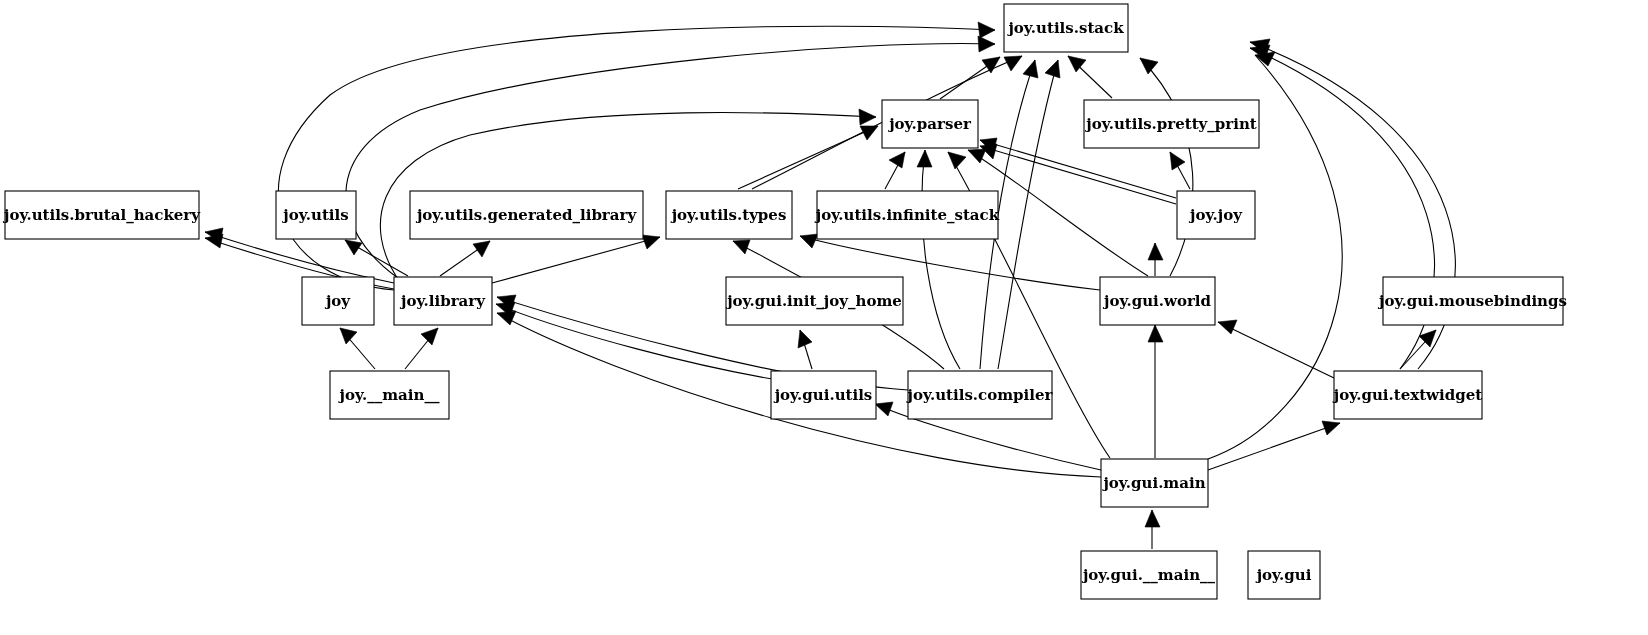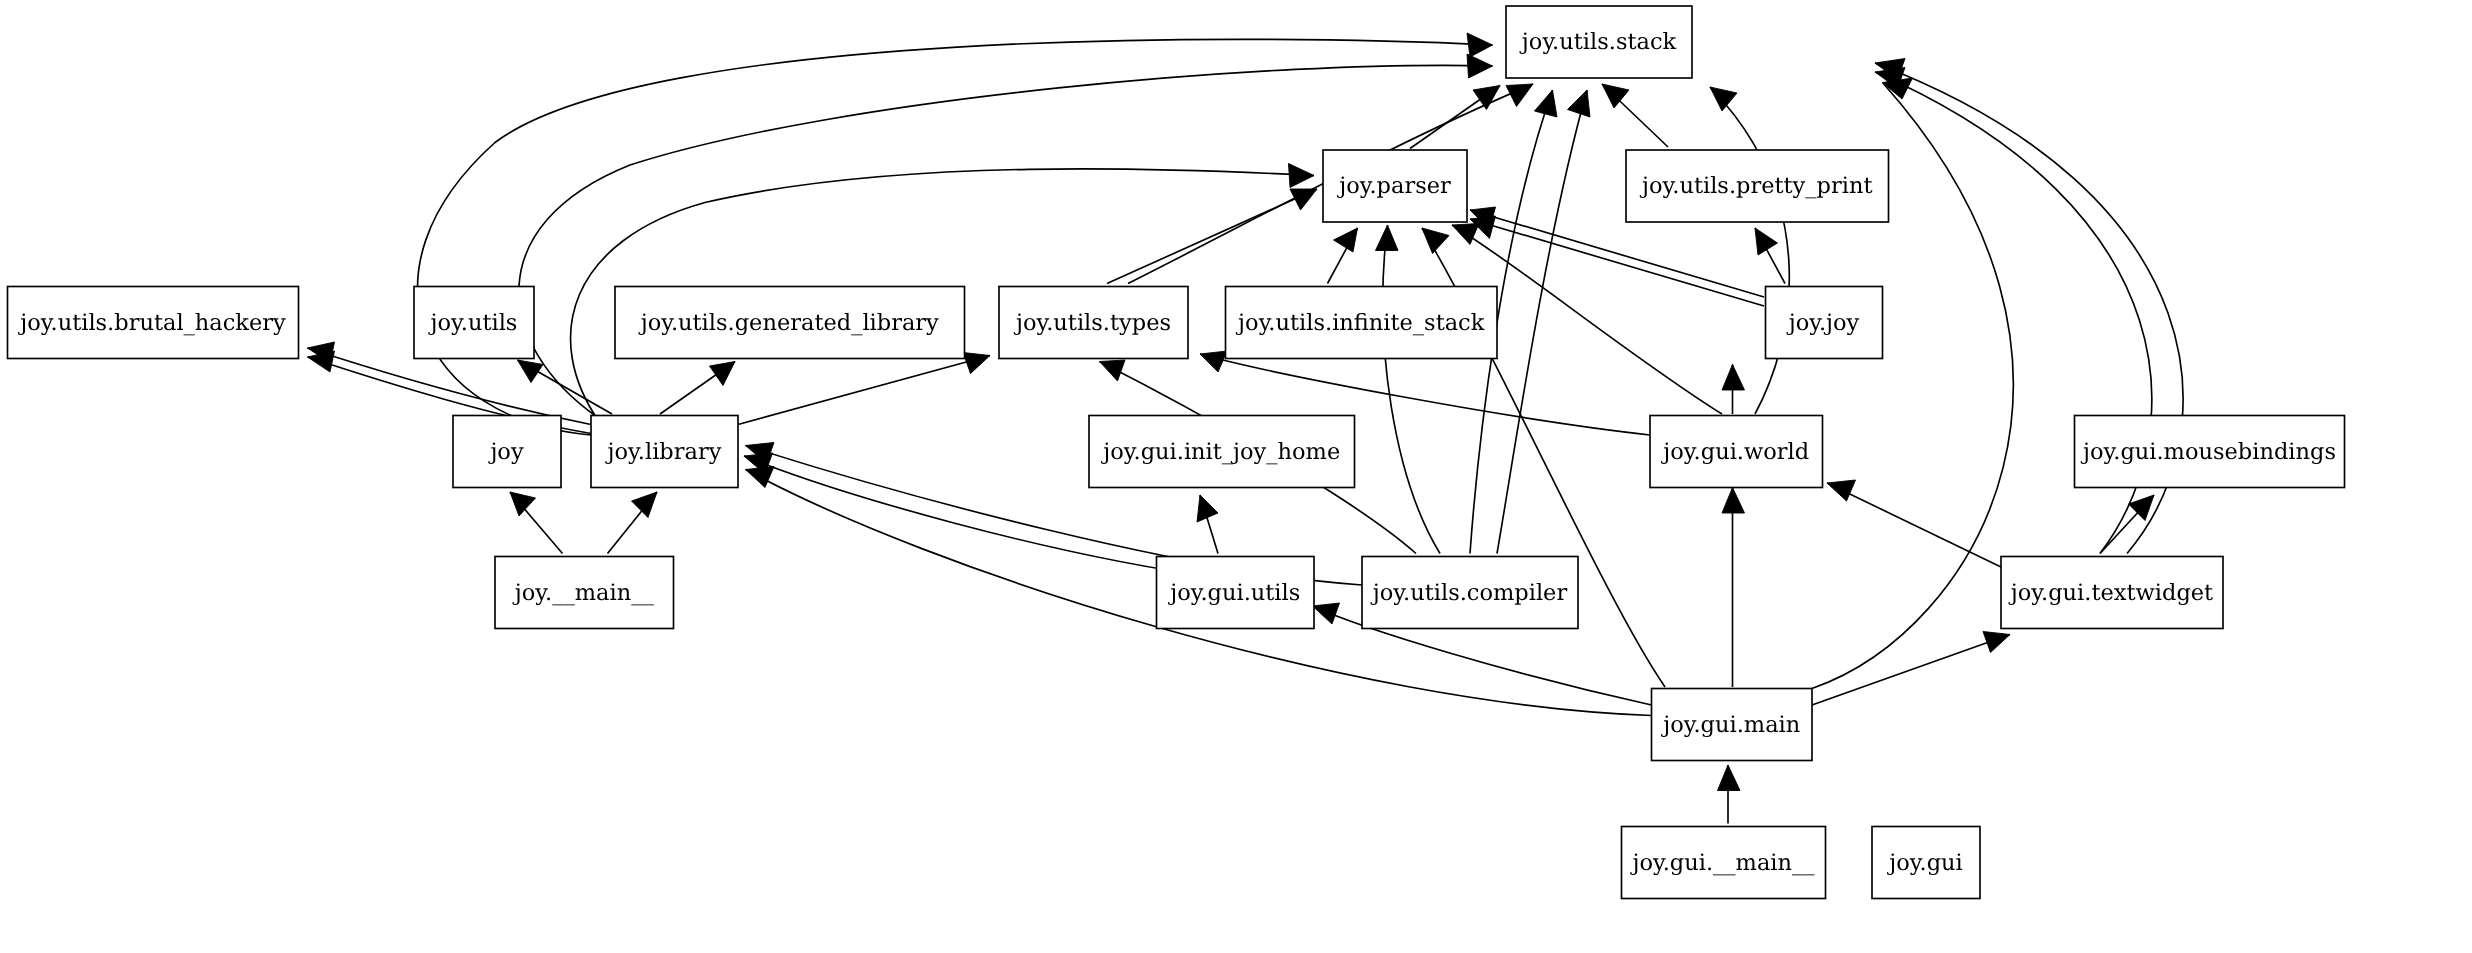--- a/index.html
+++ b/index.html
@@ -6,20 +6,21 @@
     margin: 0;
     padding: 0;
     background: #ffffff;
   }
   #canvas {
     position: relative;
     width: 1648px;
     height: 635px;
     background: #ffffff;
     overflow: hidden;
+    font-weight: bold;
   }
   svg.graph {
     position: absolute;
     top: 0;
     left: 0;
     width: 1648px;
     height: 635px;
   }
   .node-rect {
     fill: #ffffff;

